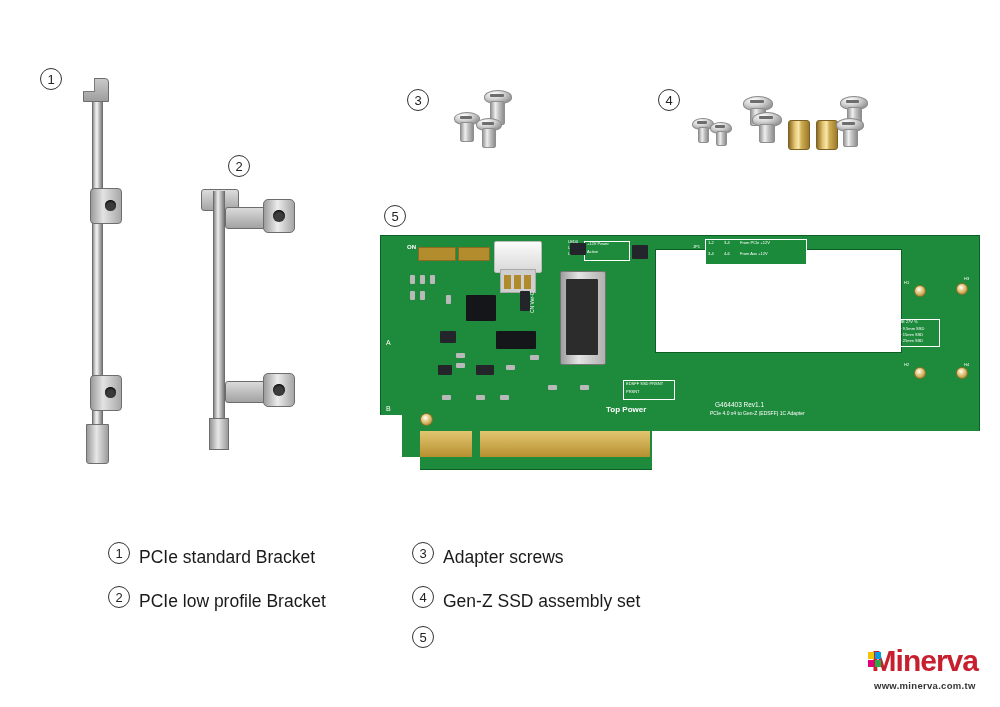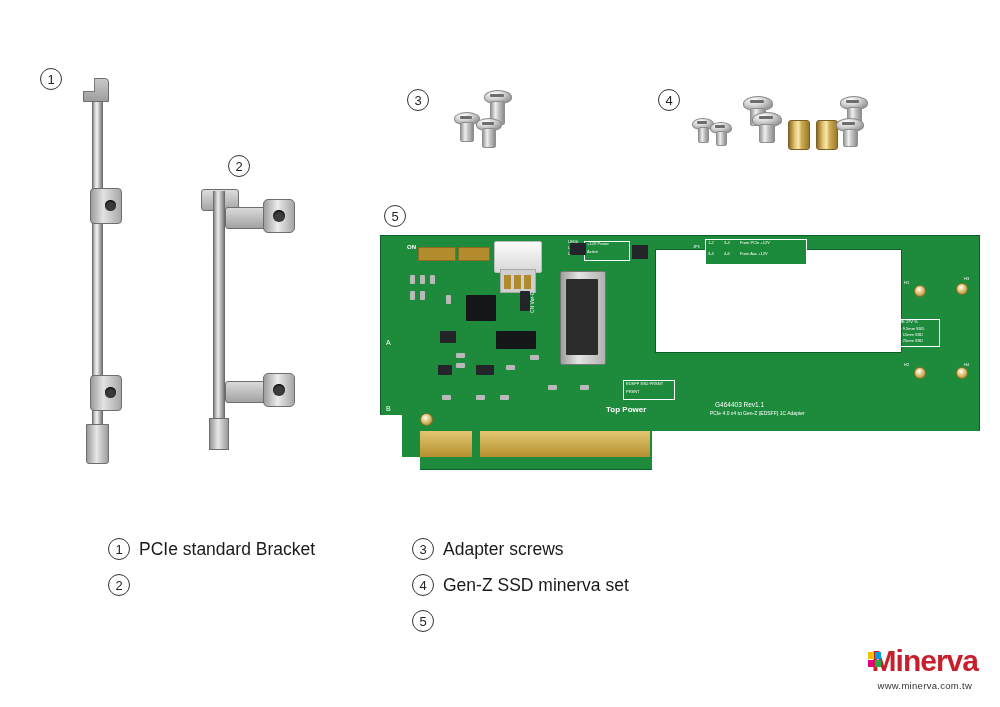--- a/index.html
+++ b/index.html
@@ -17,21 +17,21 @@
   .circnum{
     width:20px;height:20px;border-radius:50%;
     border:1.3px solid #333;
     display:flex;align-items:center;justify-content:center;
     font-size:13px;line-height:1;color:#222;
     background:#fff;
   }
 
   
   .legend-row{display:flex;align-items:center;gap:9px;margin-bottom:14px;}
-  .legend-row .txt{font-size:17.5px;color:#1a1a1a;}
+  .legend-row .txt{font-size:17.5px;color:#1a1a1a;margin-top:9px;}
 
   
   .bracket1{left:78px;top:70px;width:42px;height:400px;}
   .b1-rail{
     position:absolute;left:14px;top:10px;width:9px;height:382px;
     background:linear-gradient(to right,#8e8e8e 0%,#d8d8d8 25%,#f2f2f2 45%,#b9b9b9 70%,#7d7d7d 100%);
     border-left:1px solid #6f6f6f;border-right:1px solid #6f6f6f;
   }
   .b1-hook{
     position:absolute;left:5px;top:8px;width:24px;height:22px;
@@ -147,21 +147,21 @@
     border:1px solid #8d6f26;
   }
 
   
   .logo-wrap{position:absolute;right:22px;bottom:16px;text-align:center;}
   .logo-text{
     font-family:Liberation Sans, sans-serif;
     font-size:30px;font-weight:bold;color:#c71f2d;letter-spacing:-1px;
     position:relative;display:inline-block;
   }
-  .logo-url{font-size:9.5px;color:#333;letter-spacing:0.3px;margin-top:2px;}
+  .logo-url{font-size:9.5px;color:#333;letter-spacing:0.3px;margin-top:2px;font-weight:bold;}
   .logo-blocks{position:absolute;left:-4px;top:8px;width:14px;height:18px;}
   .logo-blocks i{position:absolute;width:6px;height:7px;display:block;}
 </style>
 </head>
 <body>
 
 <div class="abs circnum" style="left:40px;top:68px;">1</div>
 
 <div class="abs bracket1">
   <div class="b1-rail"></div>
@@ -339,31 +339,32 @@
   <div class="cap" style="left:62px;top:160px;width:9px;height:5px;"></div>
 </div>
 
 <div class="abs" style="left:108px;top:538px;">
   <div class="legend-row">
     <span class="circnum">1</span>
     <span class="txt">PCIe standard Bracket</span>
   </div>
   <div class="legend-row">
     <span class="circnum">2</span>
+    <span class="txt">PCIe low profile Bracket</span>
   </div>
 </div>
 
 <div class="abs" style="left:412px;top:538px;">
   <div class="legend-row">
     <span class="circnum">3</span>
     <span class="txt">Adapter screws</span>
   </div>
   <div class="legend-row">
     <span class="circnum">4</span>
-    <span class="txt">Gen-Z SSD minerva set</span>
+    <span class="txt">Gen-Z SSD assembly set</span>
   </div>
   <div class="legend-row">
     <span class="circnum">5</span>
   </div>
 </div>
 
 <div class="logo-wrap">
   <div class="logo-text">
     <span class="logo-blocks">
       <i style="left:0;top:0;background:#f5c400;"></i>

